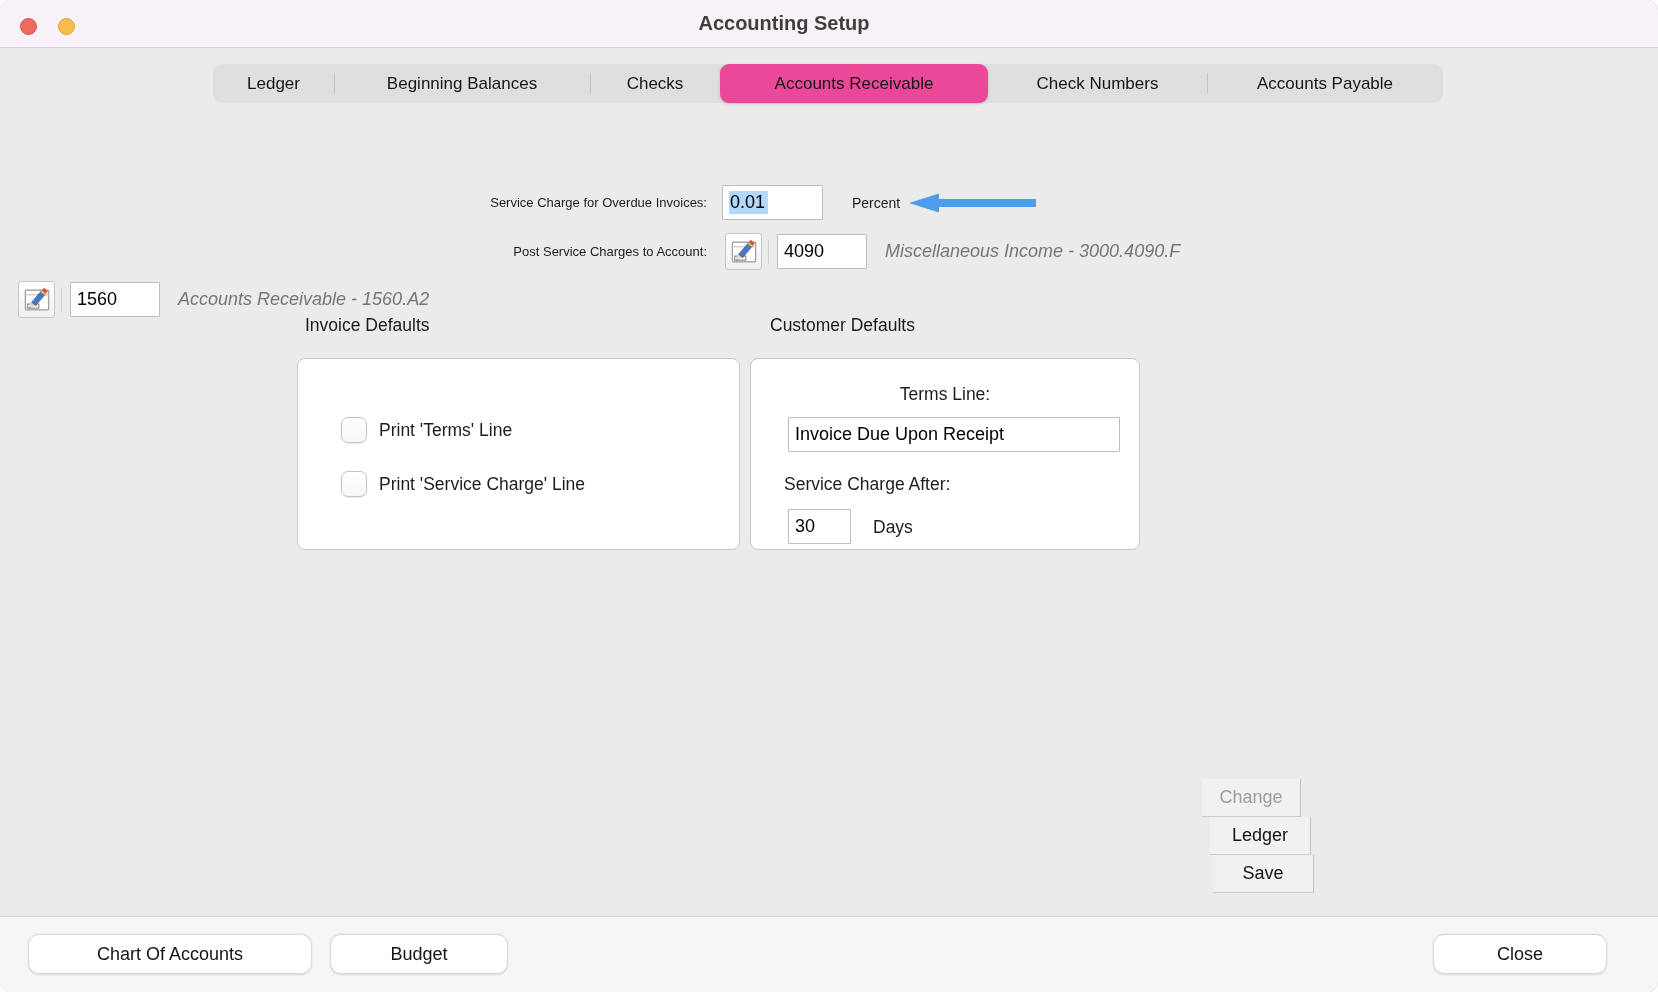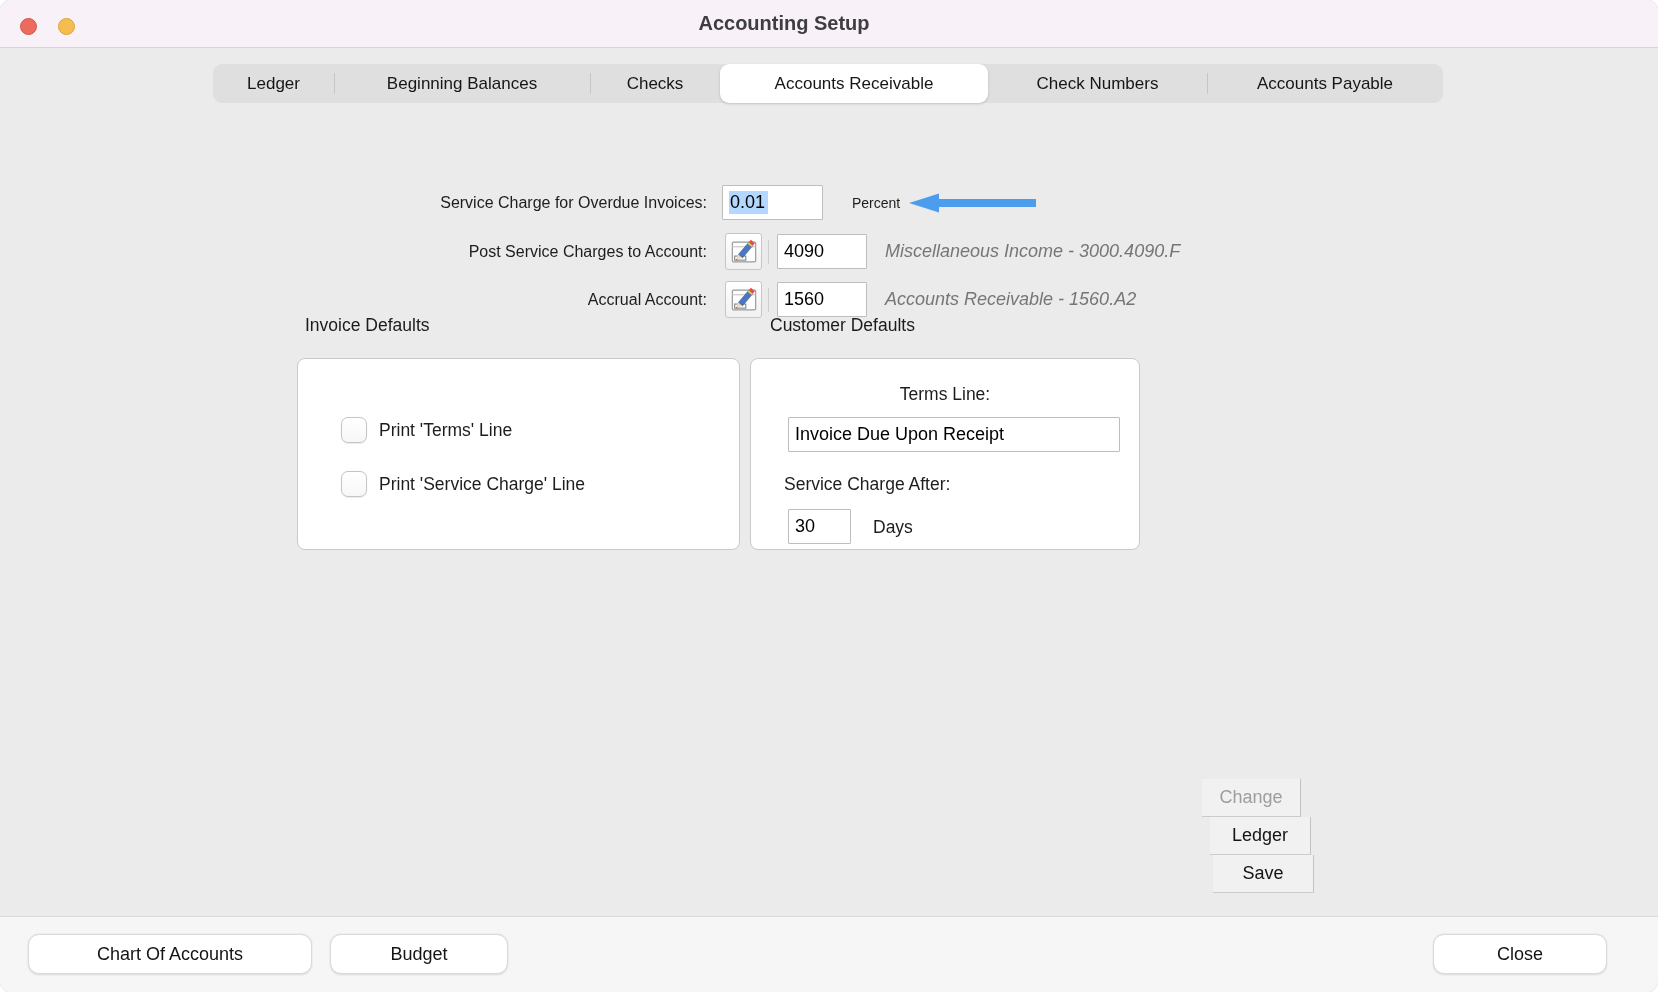--- a/index.html
+++ b/index.html
@@ -16,30 +16,30 @@
   .t-close { left:20px; background:#ec6a5e; border:1px solid #d65549; }
   .t-min   { left:58px; background:#f5bd4f; border:1px solid #dfa233; }
   .win-title { position:absolute; top:12px; left:784px; transform:translateX(-50%);
                font-size:20px; font-weight:bold; color:#3e3e40; white-space:nowrap; }
 
   
   .tabbar { position:absolute; left:213px; top:64px; width:1230px; height:39px;
             background:#dfdfdf; border-radius:9px; display:flex; }
   .tab { position:relative; display:flex; align-items:center; justify-content:center;
          font-size:17px; color:#161616; cursor:default; white-space:nowrap; }
-  .tab.selected { background:#ffffff; border-radius:9px;
+  .tab.selected { background:#ec4899; border-radius:9px;
                   box-shadow:0 1px 2.5px rgba(0,0,0,.18); }
   .tab.sep::before { content:""; position:absolute; left:0; top:9px; width:1px; height:21px;
                      background:#c6c6c6; }
 
   
   .content { position:absolute; left:0; top:49px; width:1658px; height:867px; }
 
   .field-row { position:absolute; left:0; display:flex; align-items:center; }
-  .row-label { width:707px; text-align:right; font-size:16px; }
+  .row-label { width:707px; text-align:right; font-size:13px; }
 
   .tfield { background:#ffffff; border:1px solid #bdbdbd; border-radius:1px;
             height:35px; display:flex; align-items:center; padding:0 6px;
             font-size:18px; color:#000; }
   input.tfield { outline:none; font-family:"Liberation Sans", sans-serif; }
   .sel-text { background:#b3d7ff; padding:1px 3px 1px 1px; }
 
   .unit-label { font-size:14px; }
 
   .icon-btn { width:37px; height:37px; background:linear-gradient(#ffffff,#f1f1f1);
@@ -129,21 +129,20 @@
           <polygon points="7.2,14.2 10.6,17.1 5.2,18.9" fill="#f0d9b5"></polygon>
           <polygon points="5.2,18.9 6.6,18.4 5.8,17.7" fill="#333333"></polygon>
         </svg>
       </button>
       <div class="mini-sep"></div>
       <input class="tfield" style="margin-left: 8px; width: 90px;" value="4090">
       <span class="acct-desc" style="margin-left:18px;">Miscellaneous Income - 3000.4090.F</span>
     </div>
 
     <div class="field-row" style="top:232px;">
-      <div class="row-label">Accrual Account:</div>
       <button class="icon-btn" style="margin-left:18px;">
         <svg width="28" height="28" viewBox="0 0 24 24">
           <rect x="2" y="3.5" width="20" height="17" rx="1" fill="#fdfdfd" stroke="#999999"></rect>
           <line x1="2" y1="7.5" x2="22" y2="7.5" stroke="#c9c9c9"></line>
           <rect x="4" y="15.5" width="9.5" height="3.5" fill="#ffffff" stroke="#8a8a8a"></rect>
           <polygon points="7.2,14.2 16.2,3.6 19.6,6.5 10.6,17.1" fill="#4a77c2" stroke="#2f4f8f" stroke-width="0.5"></polygon>
           <polygon points="15.1,4.9 16.2,3.6 19.6,6.5 18.5,7.8" fill="#f5c542"></polygon>
           <polygon points="16.2,3.6 17.9,1.6 21.3,4.5 19.6,6.5" fill="#e74c3c"></polygon>
           <polygon points="7.2,14.2 10.6,17.1 5.2,18.9" fill="#f0d9b5"></polygon>
           <polygon points="5.2,18.9 6.6,18.4 5.8,17.7" fill="#333333"></polygon>

